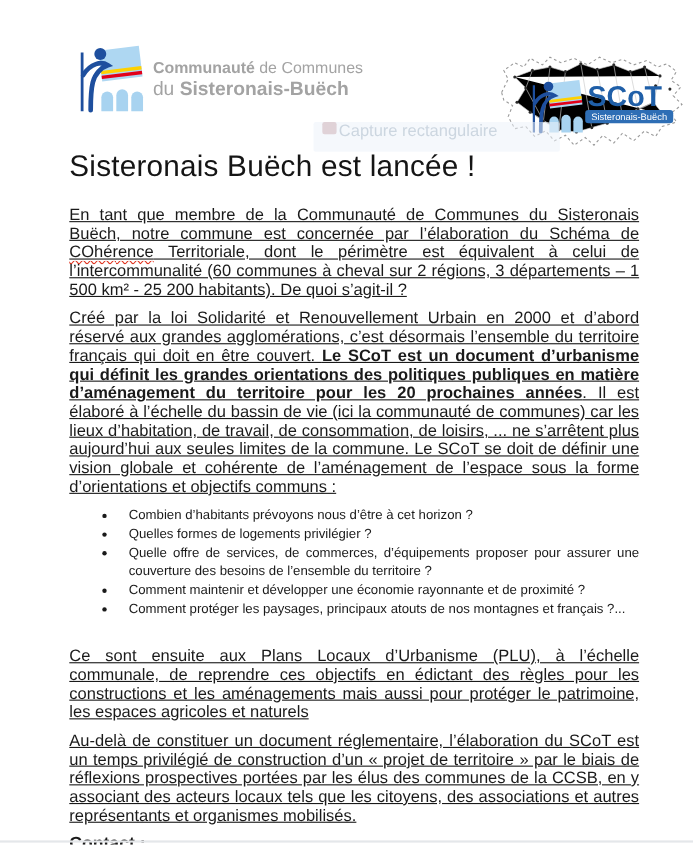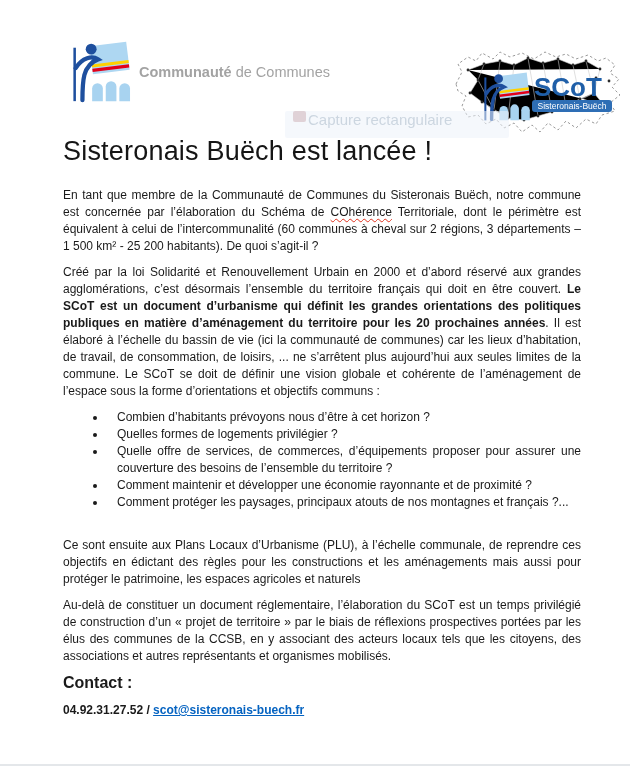--- a/index.html
+++ b/index.html
@@ -31,21 +31,21 @@
     width:13px;height:11px;border-radius:2px;
     background:rgba(200,165,170,0.45);flex:0 0 auto;
   }
   
   .content{position:absolute;left:63px;top:96px;width:518px;}
   h1.doc-title{
     margin:0 0 17px 0;font-size:27px;line-height:37px;font-weight:300;
     color:#151515;letter-spacing:0.2px;
   }
   p.body-p{
-    margin:0 0 9px 0;font-size:12px;line-height:17px;text-align:justify;
+    margin:0 0 9px 0;font-size:15px;line-height:17px;text-align:justify;text-decoration:underline;
   }
   p.body-p b{font-weight:700;}
   .misspelled{
     text-decoration:underline wavy #e0321e;
     text-decoration-thickness:1px;text-underline-offset:2px;
   }
   ul.questions{
     margin:2px 0 26px 0;padding-left:44px;list-style:disc outside;
   }
   ul.questions li{
@@ -69,20 +69,21 @@
       </g>
       <line x1="12" y1="7" x2="12" y2="62" stroke="#1e4f9e" stroke-width="2.6"></line>
       <path d="M13,28 C20,17 30,15 36,19 C30,21 24,27 22,35 C20,43 20,52 20,61" fill="none" stroke="#1e4f9e" stroke-width="4.4" stroke-linecap="round"></path>
       <circle cx="29" cy="8.5" r="5.6" fill="#1e4f9e"></circle>
       <path d="M30,62 v-13 a5.5,5.5 0 0 1 11,0 v13 z" fill="#a8d3f0"></path>
       <path d="M44,62 v-15 a5.5,5.5 0 0 1 11,0 v15 z" fill="#a8d3f0"></path>
       <path d="M58,62 v-13 a5.5,5.5 0 0 1 11,0 v13 z" fill="#a8d3f0"></path>
     </svg>
     <div class="ccsb-text">
       <div class="ccsb-line1"><b>Communauté</b><span> de Communes</span></div>
+      <div class="ccsb-line2"><span>du </span><b>Sisteronais-Buëch</b></div>
     </div>
   </div>
 
   <div class="logo-scot">
     <svg width="178" height="92" viewBox="0 0 178 92" aria-hidden="true">
       <path d="M8,36 L14,24 L10,16 L20,9 L28,13 L34,5 L45,11 L52,4 L62,9 L74,5 L86,11 L97,4 L108,9 L118,6 L128,11 L140,7 L150,13 L158,10 L167,17 L162,25 L171,31 L164,39 L172,47 L162,55 L167,63 L154,67 L148,76 L138,71 L128,80 L118,73 L110,82 L100,75 L92,84 L84,77 L74,84 L66,75 L56,80 L48,71 L38,76 L30,67 L20,69 L14,58 L18,48 L10,43 Z" fill="#ffffff" stroke="#9a9a9a" stroke-width="1" stroke-dasharray="2.5,2.5"></path>
       <g stroke="#c9c9c9" stroke-width="0.6">
         <path d="M20,22 L36,16 L52,13 L66,17 L80,10 L95,15 L110,11 L125,17 L138,13 L152,21"></path>
         <path d="M20,22 L30,32 L22,45 L34,54 L46,62 L60,70 L76,72 L90,68 L104,64 L118,59 L132,51 L146,45 L155,56"></path>
         <path d="M36,16 L30,32 M52,13 L46,62 M66,17 L60,70 M80,10 L90,68 M95,15 L104,64 M110,11 L118,59 M125,17 L132,51 M138,13 L146,45 M152,21 L146,45 M30,32 L46,62 M34,54 L60,70 M118,59 L146,45 M104,64 L132,51"></path>

